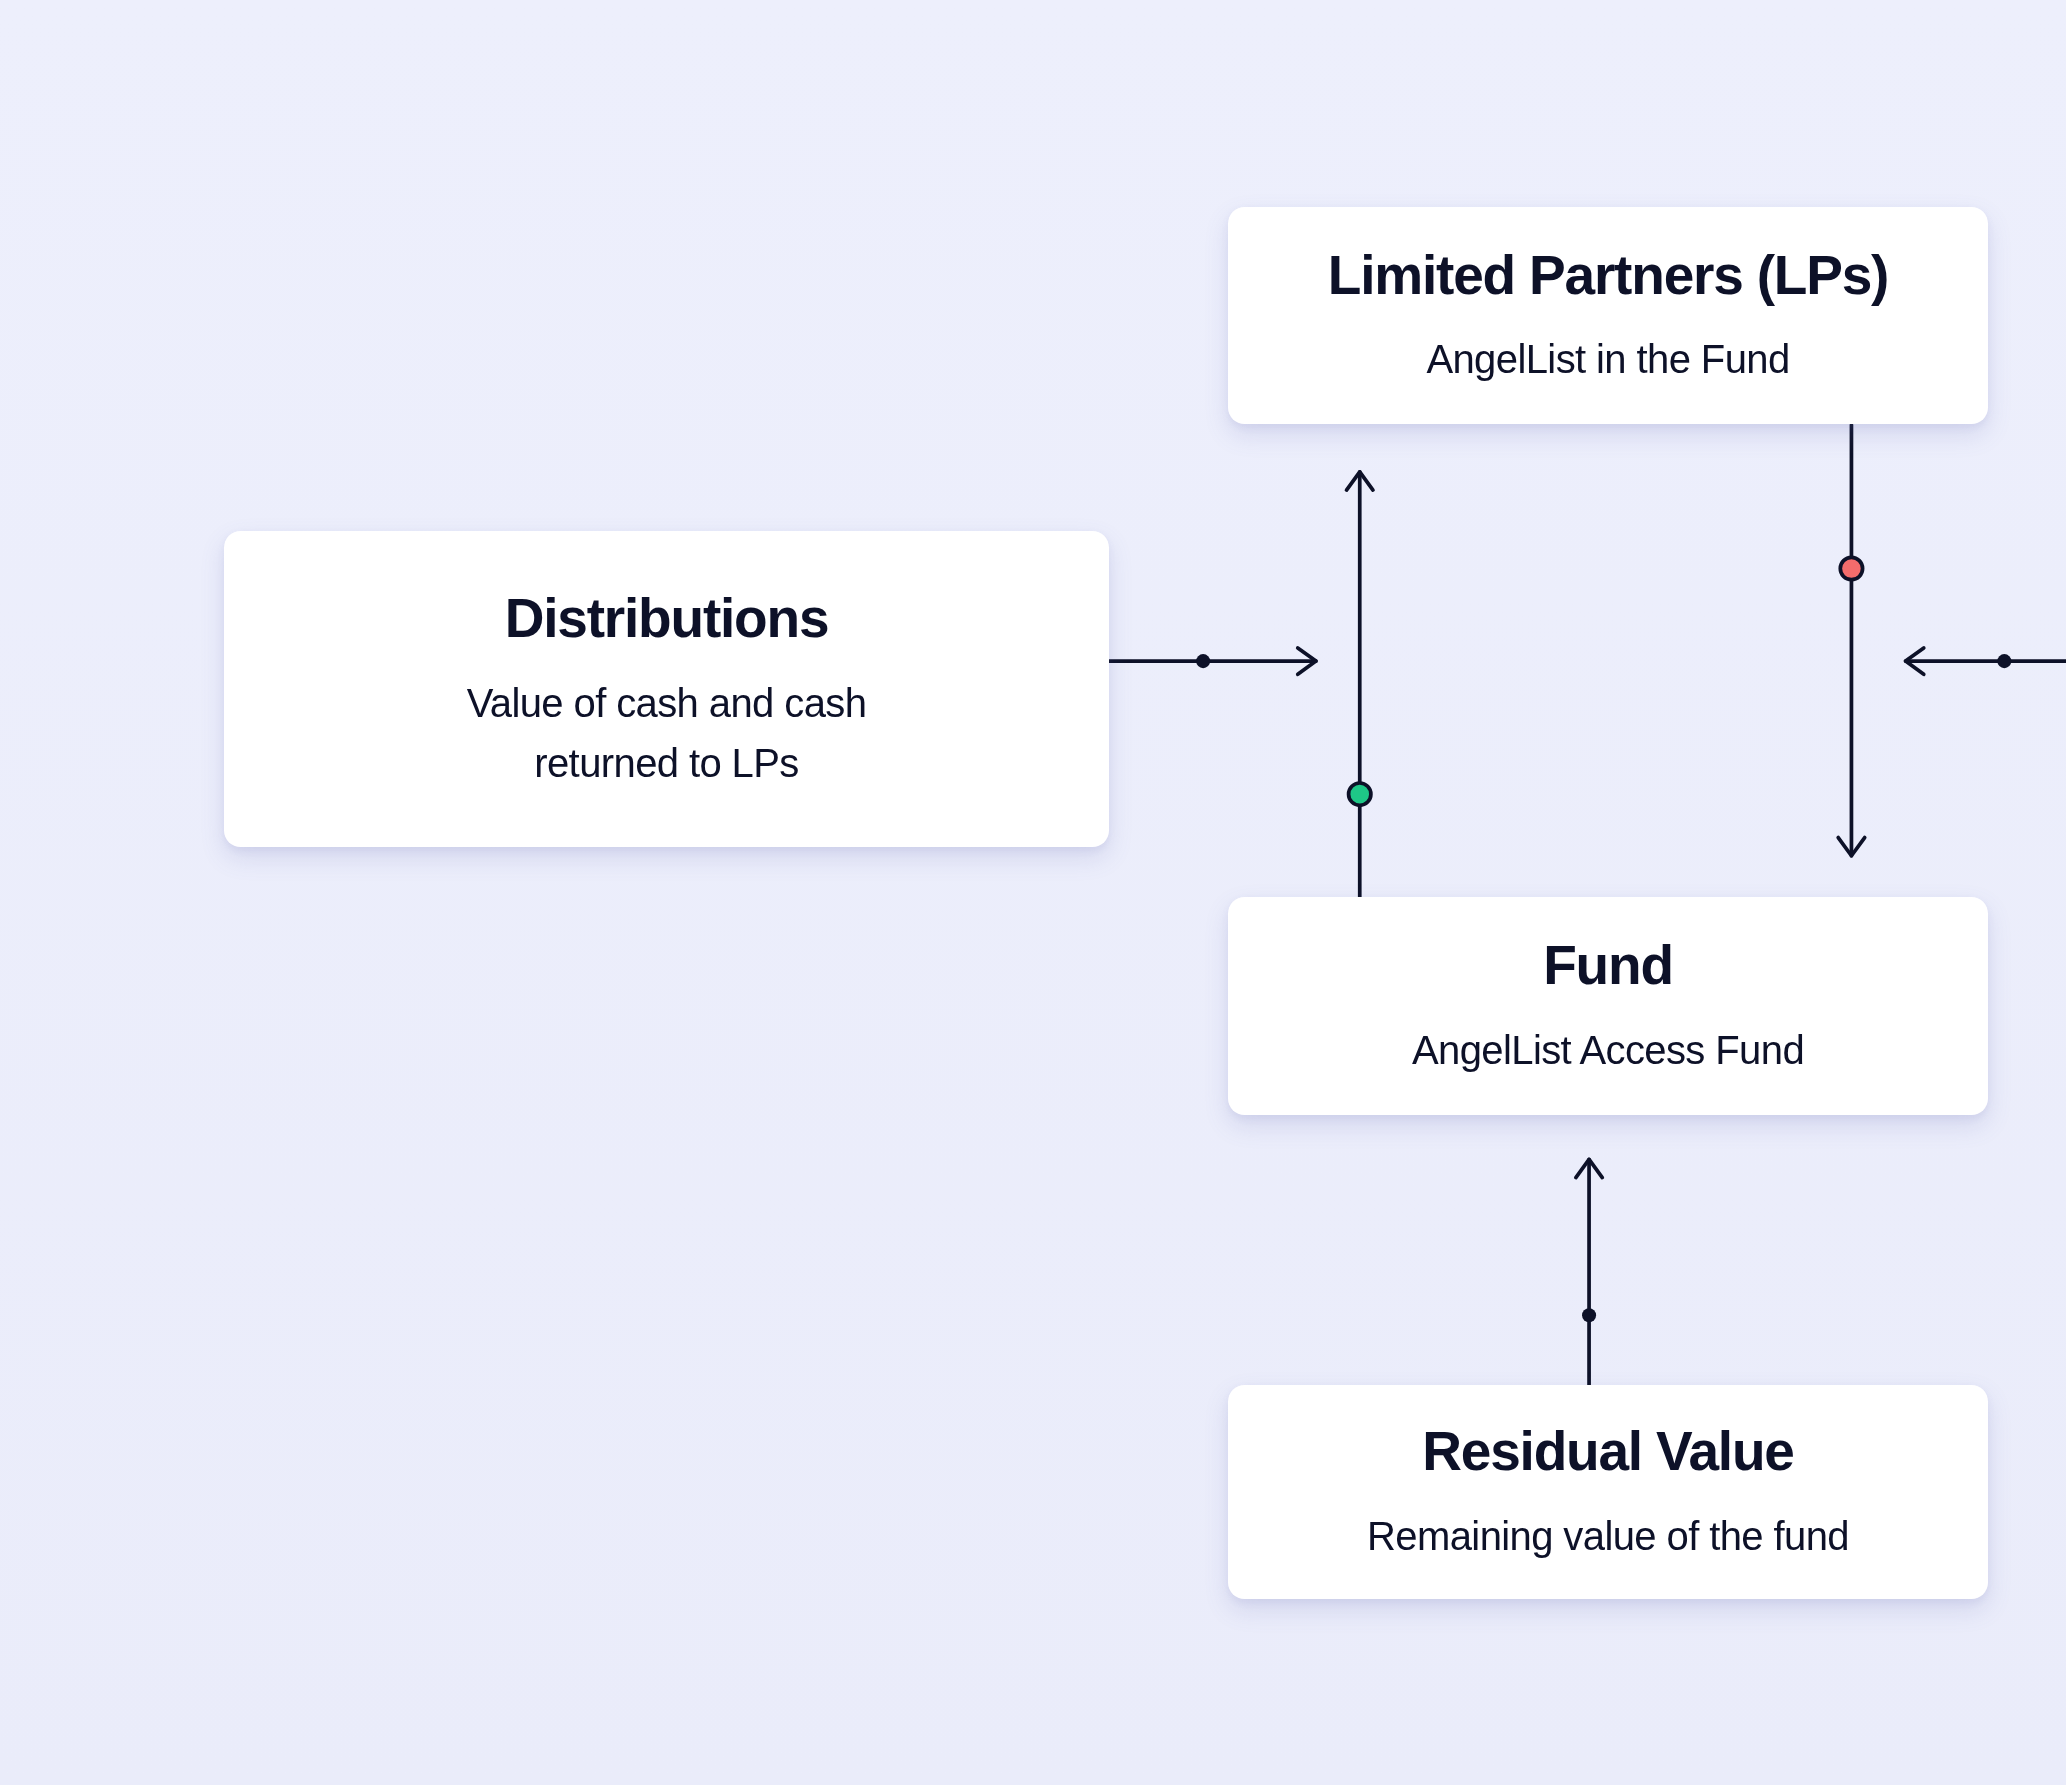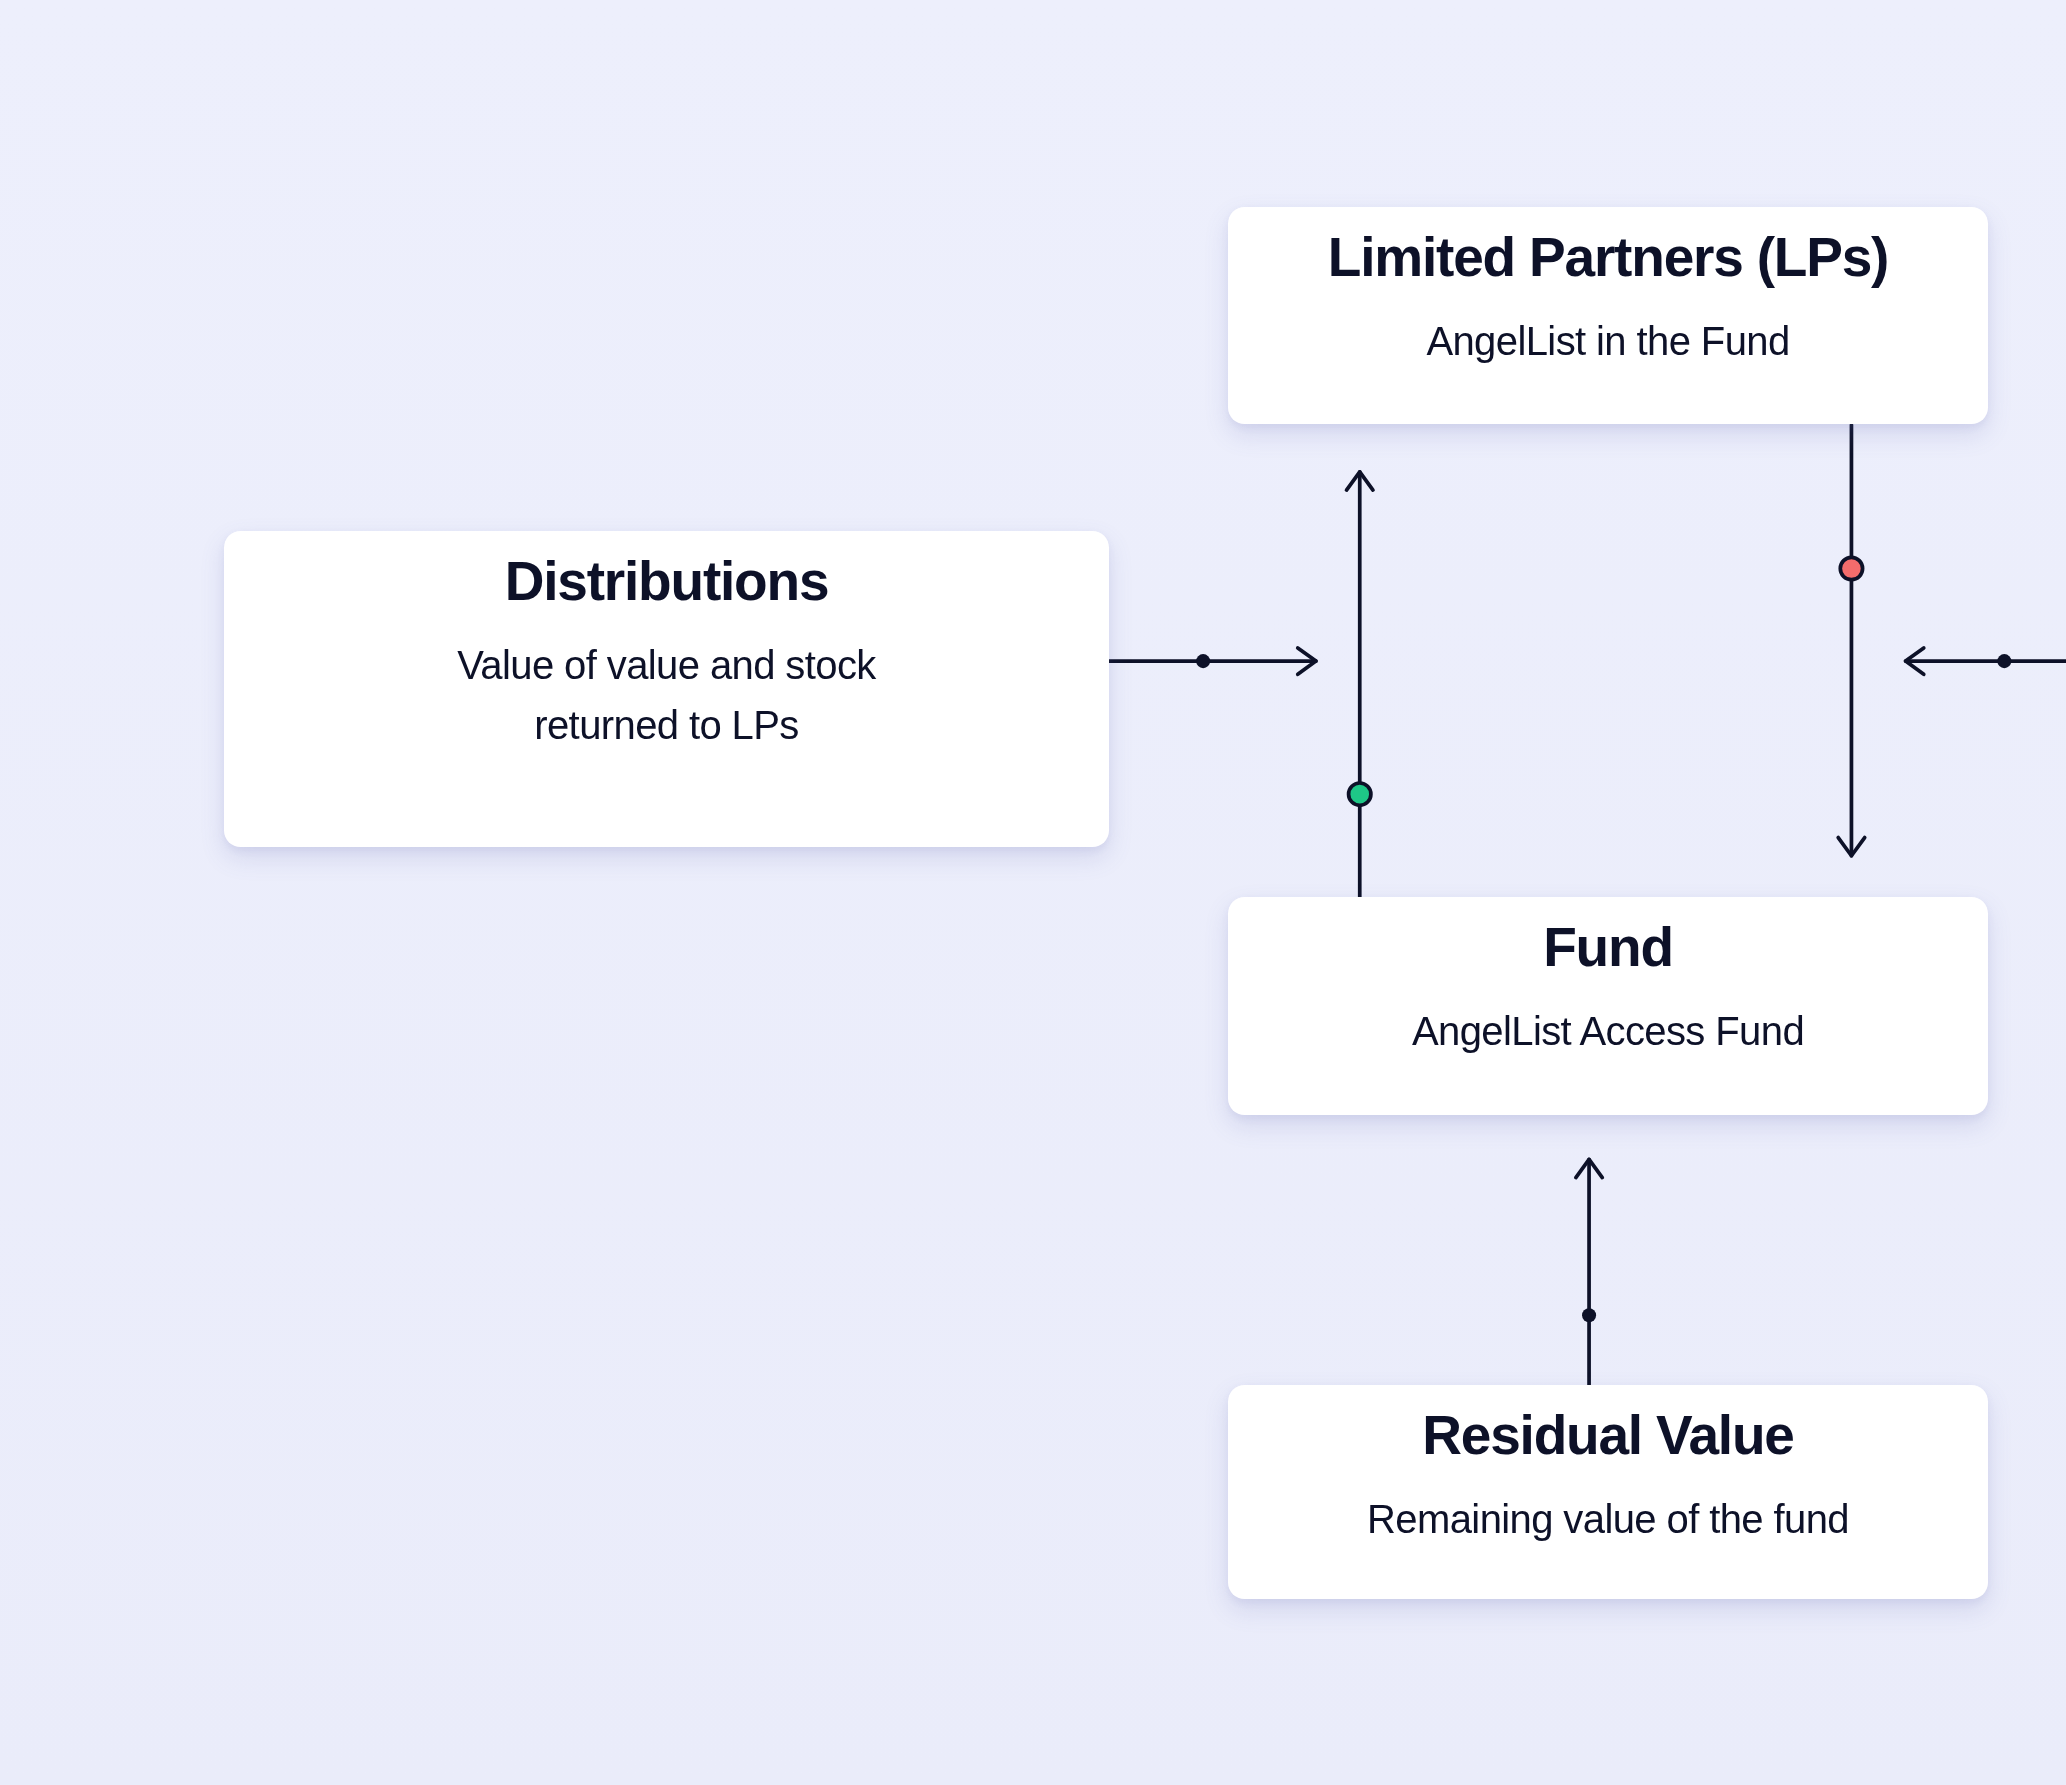--- a/index.html
+++ b/index.html
@@ -20,21 +20,21 @@
     overflow: hidden;
   }
   .card {
     position: absolute;
     background: var(--card, #FFFFFF);
     border-radius: 16.5px;
     box-shadow: 0 10.7px 25px rgba(96, 102, 175, 0.16), 0 3.3px 7.4px rgba(96, 102, 175, 0.08);
     display: flex;
     flex-direction: column;
     align-items: center;
-    justify-content: flex-start;
+    justify-content: center;
     text-align: center;
     box-sizing: border-box;
     padding: 16.5px 25px;
   }
   .card-title {
     margin: 0;
     font-size: 55px;
     font-weight: 700;
     letter-spacing: -1.2px;
     line-height: 1.2;
@@ -108,21 +108,21 @@
     <circle class="marker-dot" cx="3845" cy="3183" r="17"></circle>
   </svg>
 
   <section class="card card--lps">
     <h2 class="card-title">Limited Partners (LPs)</h2>
     <p class="card-subtitle">AngelList in the Fund</p>
   </section>
 
   <section class="card card--dist">
     <h2 class="card-title">Distributions</h2>
-    <p class="card-subtitle">Value of value and stock returned to LPs</p>
+    <p class="card-subtitle">Value of cash and cash returned to LPs</p>
   </section>
 
   <section class="card card--fund">
     <h2 class="card-title">Fund</h2>
     <p class="card-subtitle">AngelList Access Fund</p>
   </section>
 
   <section class="card card--residual">
     <h2 class="card-title">Residual Value</h2>
     <p class="card-subtitle">Remaining value of the fund</p>

